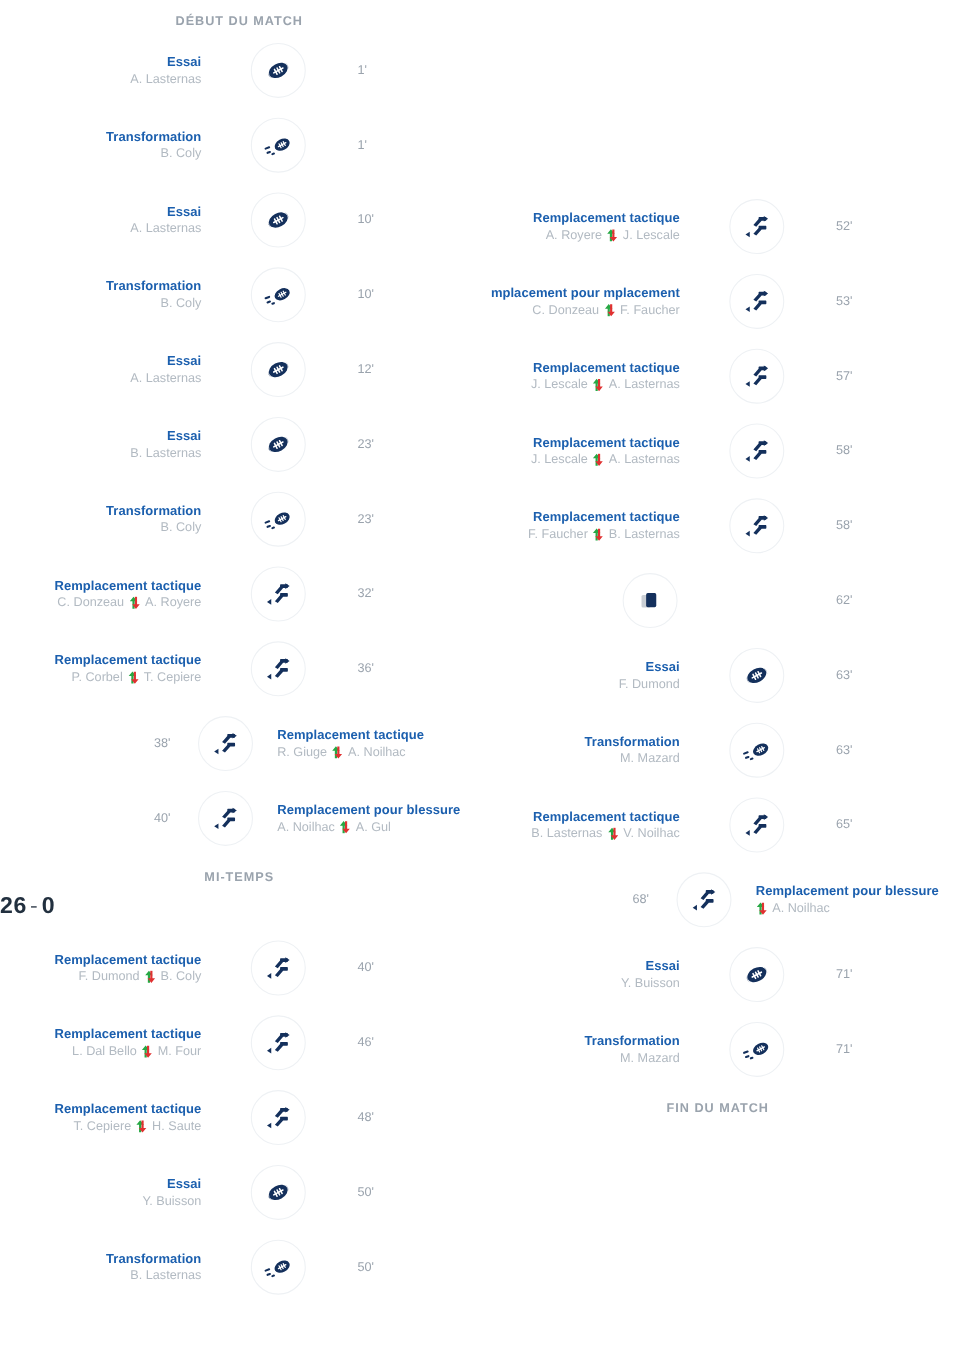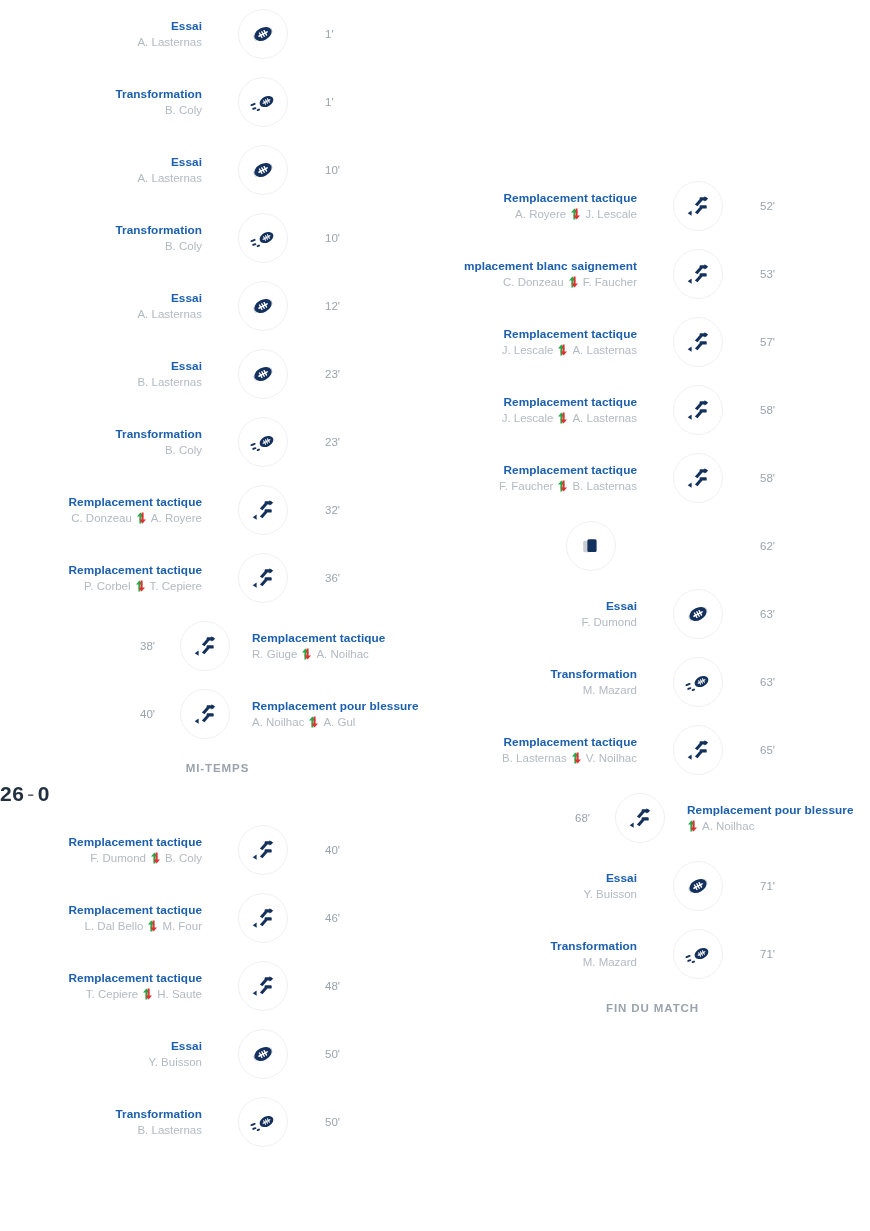--- a/index.html
+++ b/index.html
@@ -46,21 +46,21 @@
   .cell{
     display:flex;
     flex-direction:column;
     justify-content:center;
     overflow:hidden;
     white-space:nowrap;
   }
   .cell-text{width:183px;}
   .cell-time{width:110px;padding-left:45px;}
 
-  .row.side-left .cell-text{order:1;text-align:right;padding-right:12px;margin-left:19px;}
+  .row.side-left .cell-text{order:1;text-align:right;padding-right:12px;}
   .row.side-left .medallion{order:2;}
   .row.side-left .cell-time{order:3;text-align:left;padding-left:14px;}
 
   .row.side-right .cell-time{order:1;text-align:right;padding-right:14px;}
   .row.side-right .medallion{order:2;}
   .row.side-right .cell-text{order:3;text-align:left;padding-left:12px;}
 
   .ev-title{
     font-size:11.8px;
     font-weight:700;
@@ -100,20 +100,21 @@
 
   
   .swap{display:inline-block;width:11px;height:12px;flex:0 0 11px;}
   .swap svg{display:block;}
 </style>
 </head>
 <body>
 
 <div class="timeline">
   <div class="track track-left" id="track-left">
+      <div class="phase">DÉBUT DU MATCH</div>
       <div class="row side-left">
         <div class="cell cell-text">
           <div class="ev-title">Essai</div>
           <div class="ev-sub">
             <span>A. Lasternas</span>
           </div>
         </div>
         <div class="medallion">
           <svg width="26" height="26" viewBox="0 0 26 26" aria-hidden="true">
             <g transform="rotate(-28 13 13)">
@@ -561,21 +562,21 @@
               <path d="M5.6 21.7l-3.9-2.5 3.9-2.6z"></path>
             </g>
           </svg>
         </div>
         <div class="cell cell-time">
           <div class="ev-time">52'</div>
         </div>
       </div>
       <div class="row side-left">
         <div class="cell cell-text">
-          <div class="ev-title">mplacement blanc saignement</div>
+          <div class="ev-title">mplacement pour mplacement</div>
           <div class="ev-sub">
             <span>C. Donzeau</span>
             <span class="swap">
               <svg width="11" height="12" viewBox="0 0 11 12" aria-hidden="true">
                 <path d="M3.4 11.4V4.6H1.0L4.4 0.4 7.8 4.6H5.4v6.8z" fill="#27a844"></path>
                 <path d="M8.0 0.6v6.8h2.4L7.0 11.6 3.6 7.4H6.0V0.6z" fill="#e03131" transform="translate(-0.4,0)"></path>
               </svg>
             </span>
             <span>F. Faucher</span>
           </div>

